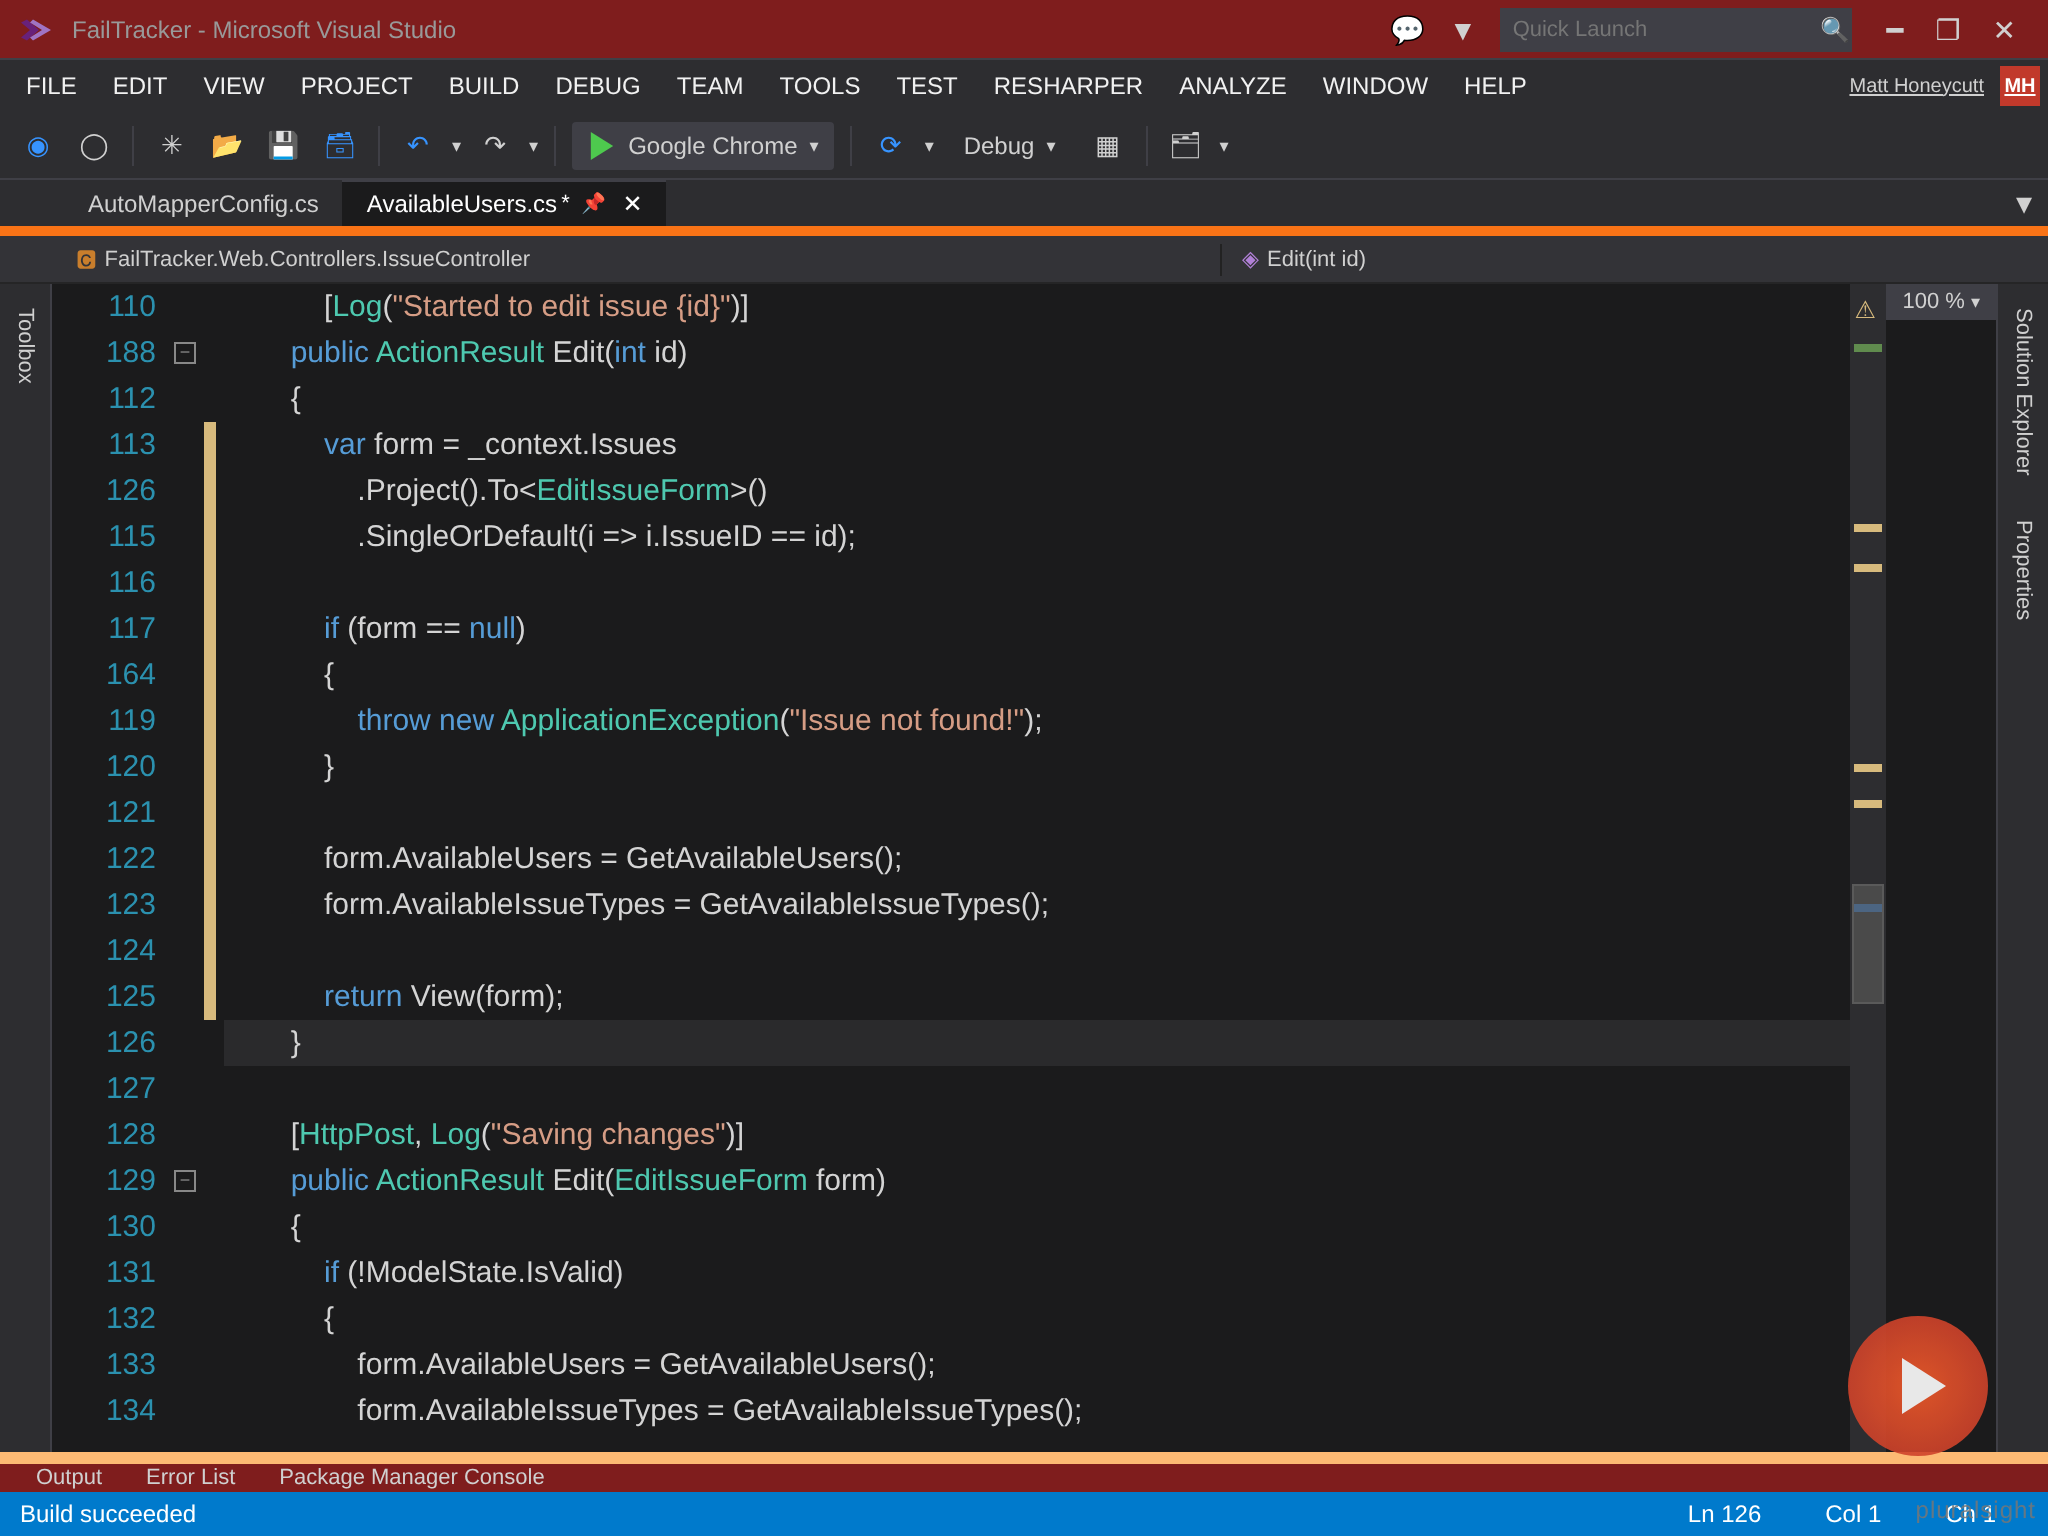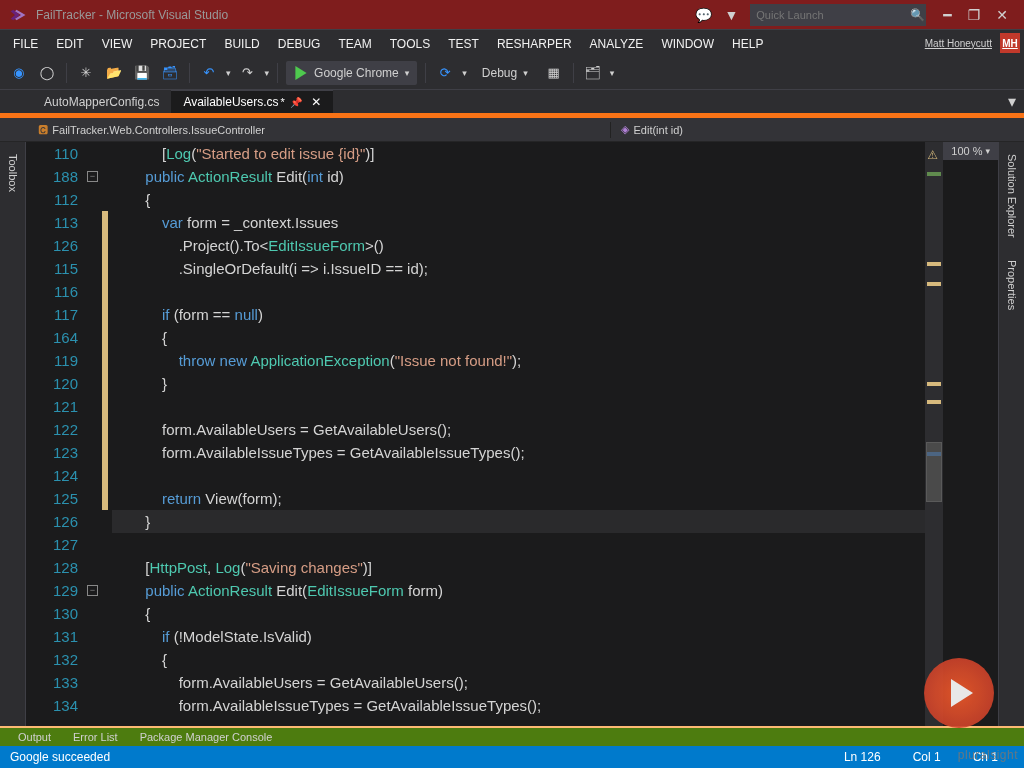--- a/index.html
+++ b/index.html
@@ -81,21 +81,21 @@
 .hscroll .zoom { font-size:11px; color:#d0d0d0; padding:0 8px; display:flex; align-items:center; gap:3px; }
 .hscroll .track { flex:1; height:14px; background:#2d2d30; position:relative; }
 .hscroll .thumb { position:absolute; left:0; width:45%; top:0;bottom:0; background:#555; }
 
 
 .kw { color:#569cd6; }
 .typ { color:#4ec9b0; }
 .str { color:#d69d85; }
 
 
-.bottom-tabs { position:absolute; left:0; right:0; bottom:22px; height:20px; background:#4d7c0f; display:flex; align-items:center; padding-left:8px; gap:2px; border-top:2px solid #fdba74; }
+.bottom-tabs { position:absolute; left:0; right:0; bottom:22px; height:20px; background:#7f1d1d; display:flex; align-items:center; padding-left:8px; gap:2px; border-top:6px solid #fdba74; }
 .bottom-tabs .bt { font-size:11px; color:#d0d0d0; padding:2px 10px; cursor:pointer; }
 
 
 .statusbar { position:absolute; left:0;right:0;bottom:0; height:22px; background:#007acc; color:#fff; display:flex; align-items:center; font-size:12px; padding:0 10px; }
 .statusbar .sb-item { padding:0 16px; }
 .statusbar .sb-spacer { flex:1; }
 
 
 .ps-logo { position:absolute; right:6px; bottom:6px; display:flex; align-items:center; gap:8px; opacity:0.85; pointer-events:none; }
 .ps-play { width:70px;height:70px; border-radius:50%; background:radial-gradient(circle,#f15b2a 0%,#c0392b 100%); display:flex;align-items:center;justify-content:center; position:absolute; right:30px; bottom:40px; opacity:0.9; }
@@ -288,21 +288,21 @@
     </div>
 </div>
 
 <div class="bottom-tabs" id="bottom-tabs">
     <span class="bt">Output</span>
     <span class="bt">Error List</span>
     <span class="bt">Package Manager Console</span>
   </div>
 
 <div class="statusbar">
-  <span class="sb-item" style="padding-left:0">Google succeeded</span>
+  <span class="sb-item" style="padding-left:0">Build succeeded</span>
   <span class="sb-spacer"></span>
   <span class="sb-item">Ln 126</span>
   <span class="sb-item">Col 1</span>
   <span class="sb-item">Ch 1</span>
 </div>
 
 <div class="ps-play"></div>
 <div class="ps-logo">
   <span class="ps-text">pluralsight</span>
 </div>

